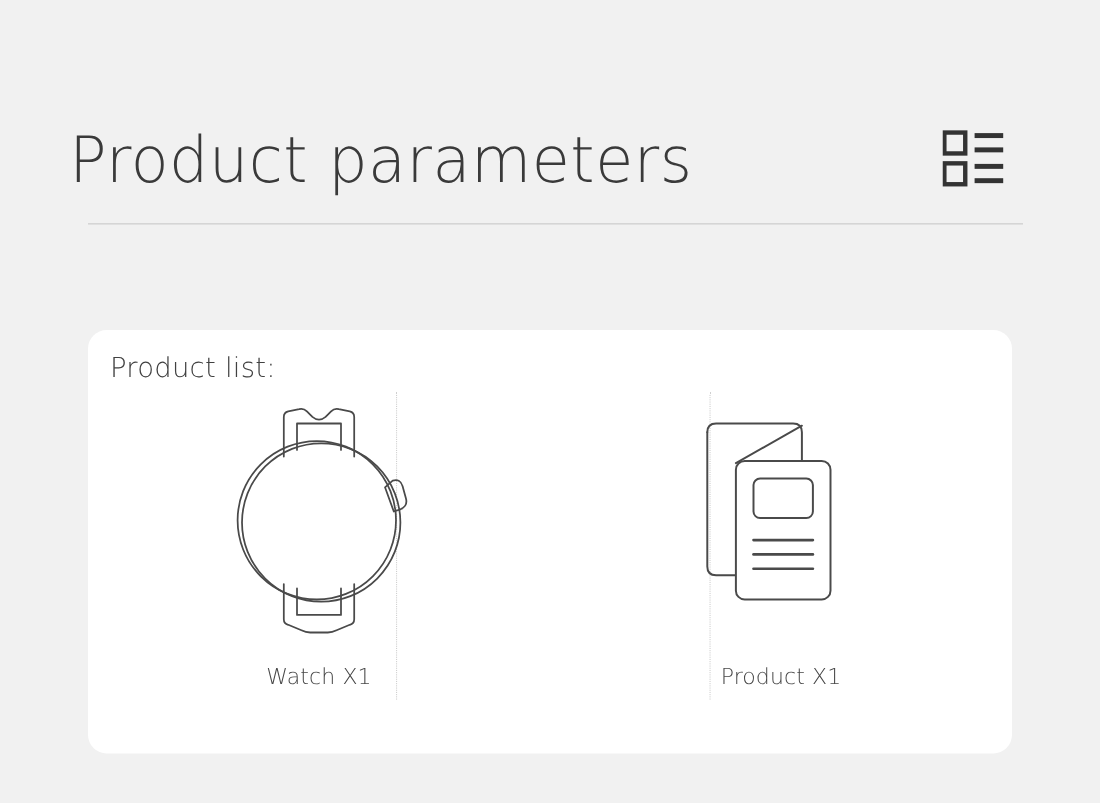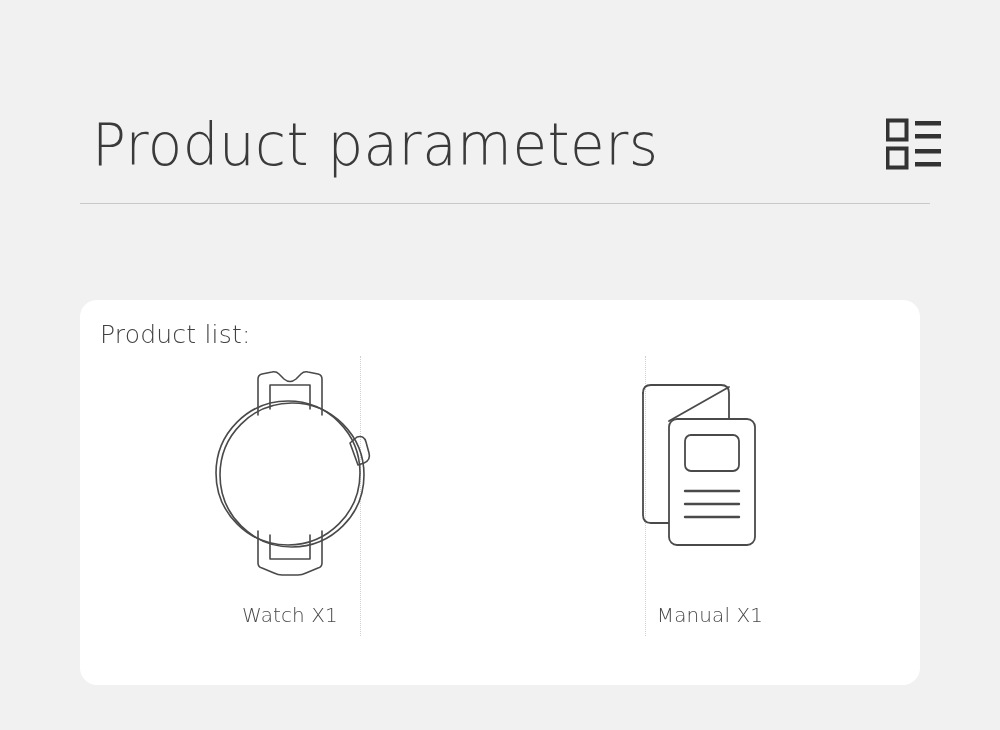--- a/index.html
+++ b/index.html
@@ -11,21 +11,21 @@
     height: 730px;
     background: #f1f1f1;
     font-family: "Liberation Sans", sans-serif;
     overflow: hidden;
     position: relative;
   }
 
   
   .header {
     position: absolute;
-    left: 92px;
+    left: 63px;
     top: 100px;
     width: 850px;
     height: 105px;
   }
   .header-title {
     position: absolute;
     left: 0;
     top: 0;
     font-size: 58px;
     font-weight: 300;
@@ -184,17 +184,17 @@
             <rect x="44" y="46" width="86" height="126" rx="8" ry="8" fill="#ffffff"></rect>
 
             <rect x="60" y="62" width="54" height="36" rx="6" ry="6"></rect>
 
             <line x1="60" y1="118" x2="114" y2="118" stroke-width="2.4"></line>
             <line x1="60" y1="131" x2="114" y2="131" stroke-width="2.4"></line>
             <line x1="60" y1="144" x2="114" y2="144" stroke-width="2.4"></line>
           </g>
         </svg>
       </div>
-      <div class="caption">Manual X1</div>
+      <div class="caption">Product X1</div>
     </div>
 
   </div>
 </div>
 
 </body></html>

